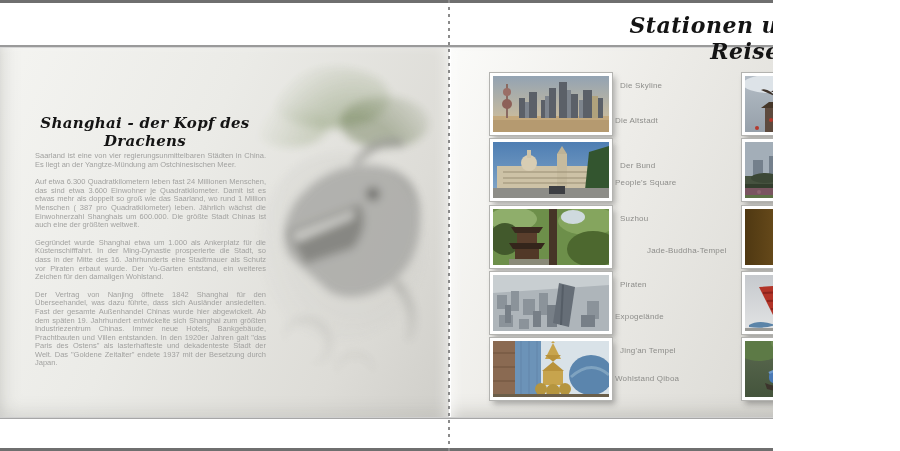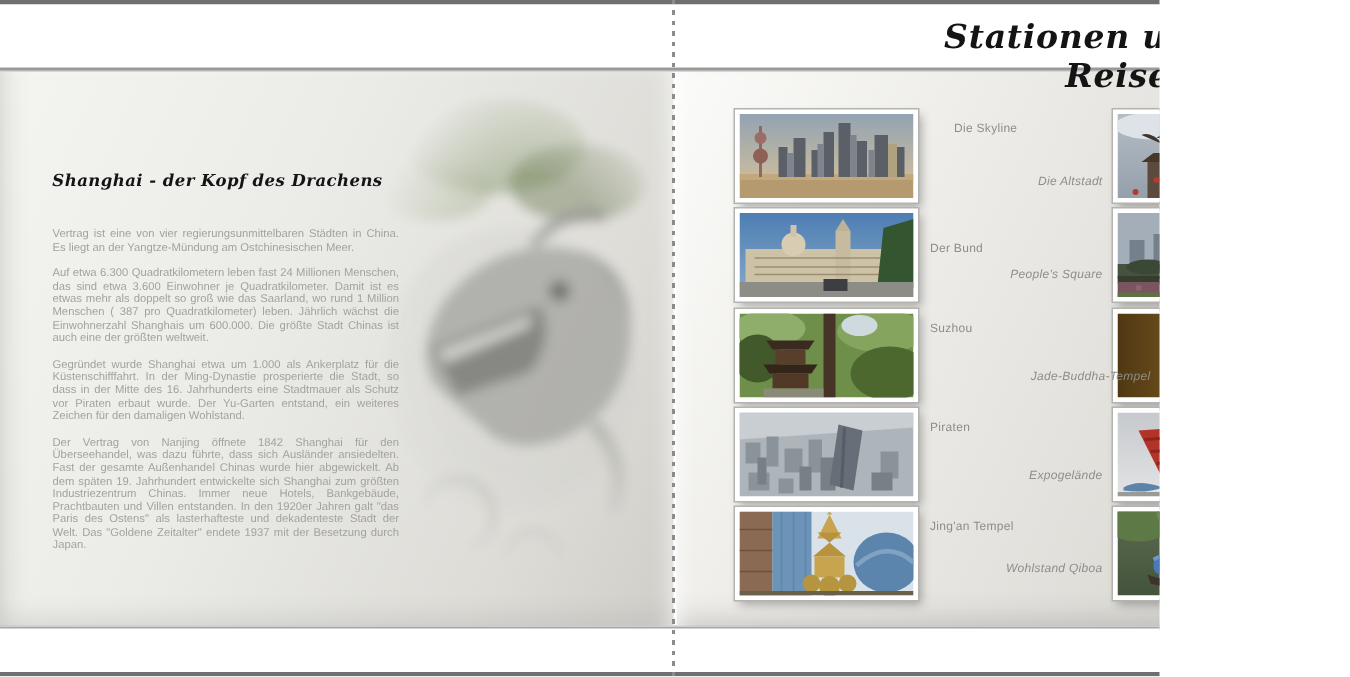--- a/index.html
+++ b/index.html
@@ -21,40 +21,40 @@
      box-shadow:inset 8px 0 14px -8px rgba(255,255,255,.9), inset -10px -10px 22px -12px rgba(90,90,85,.45);}
   .page-left{box-shadow:inset -8px 0 16px -8px rgba(255,255,255,.85), inset 10px -10px 22px -14px rgba(90,90,85,.4);}
   
   .fold{position:absolute;left:448px;top:0;width:2px;height:451px;z-index:30;
         background:repeating-linear-gradient(to bottom,#8b8b8b 0 3px,rgba(0,0,0,0) 3px 7px);}
   
   .script{font-family:"DejaVu Serif",serif;font-style:italic;font-weight:bold;color:#141414;}
   .spread-header{position:absolute;top:12px;left:620px;width:250px;text-align:center;
                  font-size:22px;letter-spacing:.5px;z-index:5;}
   .left-title{position:absolute;top:66px;left:28px;width:234px;text-align:center;
-              font-size:11px;letter-spacing:.3px;z-index:5;}
+              font-size:15px;letter-spacing:.3px;z-index:5;}
   
   .bodycol{position:absolute;left:35px;top:104px;width:231px;z-index:4;
            font-size:7.5px;line-height:8.6px;color:#a2a2a0;text-align:justify;}
   .bodycol p{margin:0 0 9px 0;}
   
   .dragon{position:absolute;left:235px;top:4px;width:214px;height:362px;z-index:2;opacity:.9;
           -webkit-mask-image:radial-gradient(ellipse 60% 52% at 55% 45%,#000 52%,rgba(0,0,0,0) 88%);
           mask-image:radial-gradient(ellipse 60% 52% at 55% 45%,#000 52%,rgba(0,0,0,0) 88%);}
   
   .pframe{position:absolute;background:#ffffff;padding:3px;z-index:6;
           box-shadow:0 0 0 1px #b3b3b0, 2.5px 3.5px 6px rgba(40,40,40,.35);}
   .pframe svg{display:block;}
   .col-l{left:490px;}
   .col-r{left:742px;}
   .row0{top:73px;} .row1{top:139px;} .row2{top:206px;} .row3{top:272px;} .row4{top:338px;}
   .plabel{position:absolute;z-index:6;font-size:8px;color:#8d8d8a;letter-spacing:.2px;white-space:nowrap;}
   .plabel-l{left:620px;text-align:left;}
-  .plabel-r{left:615px;width:120px;text-align:right;font-style:italic;}
-  .lab-l0{top:81px;margin-left:16px;} .lab-l1{top:147px;margin-top:14px;} .lab-l2{top:214px;} .lab-l3{top:280px;} .lab-l4{top:346px;}
+  .plabel-r{left:615px;width:120px;text-align:left;}
+  .lab-l0{top:81px;} .lab-l1{top:147px;margin-top:14px;} .lab-l2{top:214px;} .lab-l3{top:280px;} .lab-l4{top:346px;}
   .lab-r0{top:116px;} .lab-r1{top:178px;} .lab-r2{top:246px;padding-left:32px;} .lab-r3{top:312px;} .lab-r4{top:374px;}
 </style>
 </head>
 <body>
 
 <div class="spread">
 
   <div class="edge-top"></div>
   <div class="band-top"></div>
   <div class="rule-header"></div>
@@ -88,21 +88,21 @@
           <path d="M160 230 Q185 255 175 290" stroke="#9a9a96" stroke-width="9" fill="none" opacity=".7"></path>
           <circle cx="70" cy="292" r="24" stroke="#a6a6a2" stroke-width="6" fill="none" opacity=".6"></circle>
           <circle cx="120" cy="322" r="19" stroke="#a0a09c" stroke-width="5" fill="none" opacity=".55"></circle>
           <circle cx="45" cy="335" r="15" stroke="#adada9" stroke-width="5" fill="none" opacity=".5"></circle>
           <ellipse cx="105" cy="195" rx="85" ry="95" fill="#c8c8c4" opacity=".25"></ellipse>
         </g>
       </svg>
     </div>
 
     <div class="bodycol">
-      <p>Vertrag ist eine von vier regierungsunmittelbaren Städten in China. Es liegt an der Yangtze-Mündung am Ostchinesischen Meer.</p>
+      <p>Saarland ist eine von vier regierungsunmittelbaren Städten in China. Es liegt an der Yangtze-Mündung am Ostchinesischen Meer.</p>
       <p>Auf etwa 6.300 Quadratkilometern leben fast 24 Millionen Menschen, das sind etwa 3.600 Einwohner je Quadratkilometer. Damit ist es etwas mehr als doppelt so groß wie das Saarland, wo rund 1 Million Menschen ( 387 pro Quadratkilometer) leben. Jährlich wächst die Einwohnerzahl Shanghais um 600.000. Die größte Stadt Chinas ist auch eine der größten weltweit.</p>
       <p>Gegründet wurde Shanghai etwa um 1.000 als Ankerplatz für die Küstenschifffahrt. In der Ming-Dynastie prosperierte die Stadt, so dass in der Mitte des 16. Jahrhunderts eine Stadtmauer als Schutz vor Piraten erbaut wurde. Der Yu-Garten entstand, ein weiteres Zeichen für den damaligen Wohlstand.</p>
       <p>Der Vertrag von Nanjing öffnete 1842 Shanghai für den Überseehandel, was dazu führte, dass sich Ausländer ansiedelten. Fast der gesamte Außenhandel Chinas wurde hier abgewickelt. Ab dem späten 19. Jahrhundert entwickelte sich Shanghai zum größten Industriezentrum Chinas. Immer neue Hotels, Bankgebäude, Prachtbauten und Villen entstanden. In den 1920er Jahren galt "das Paris des Ostens" als lasterhafteste und dekadenteste Stadt der Welt. Das "Goldene Zeitalter" endete 1937 mit der Besetzung durch Japan.</p>
     </div>
   </div>
 
   <div class="page page-right"></div>
 
   <div class="pframe col-l row0">
     <svg width="116" height="56" viewBox="0 0 116 56" preserveAspectRatio="none">

